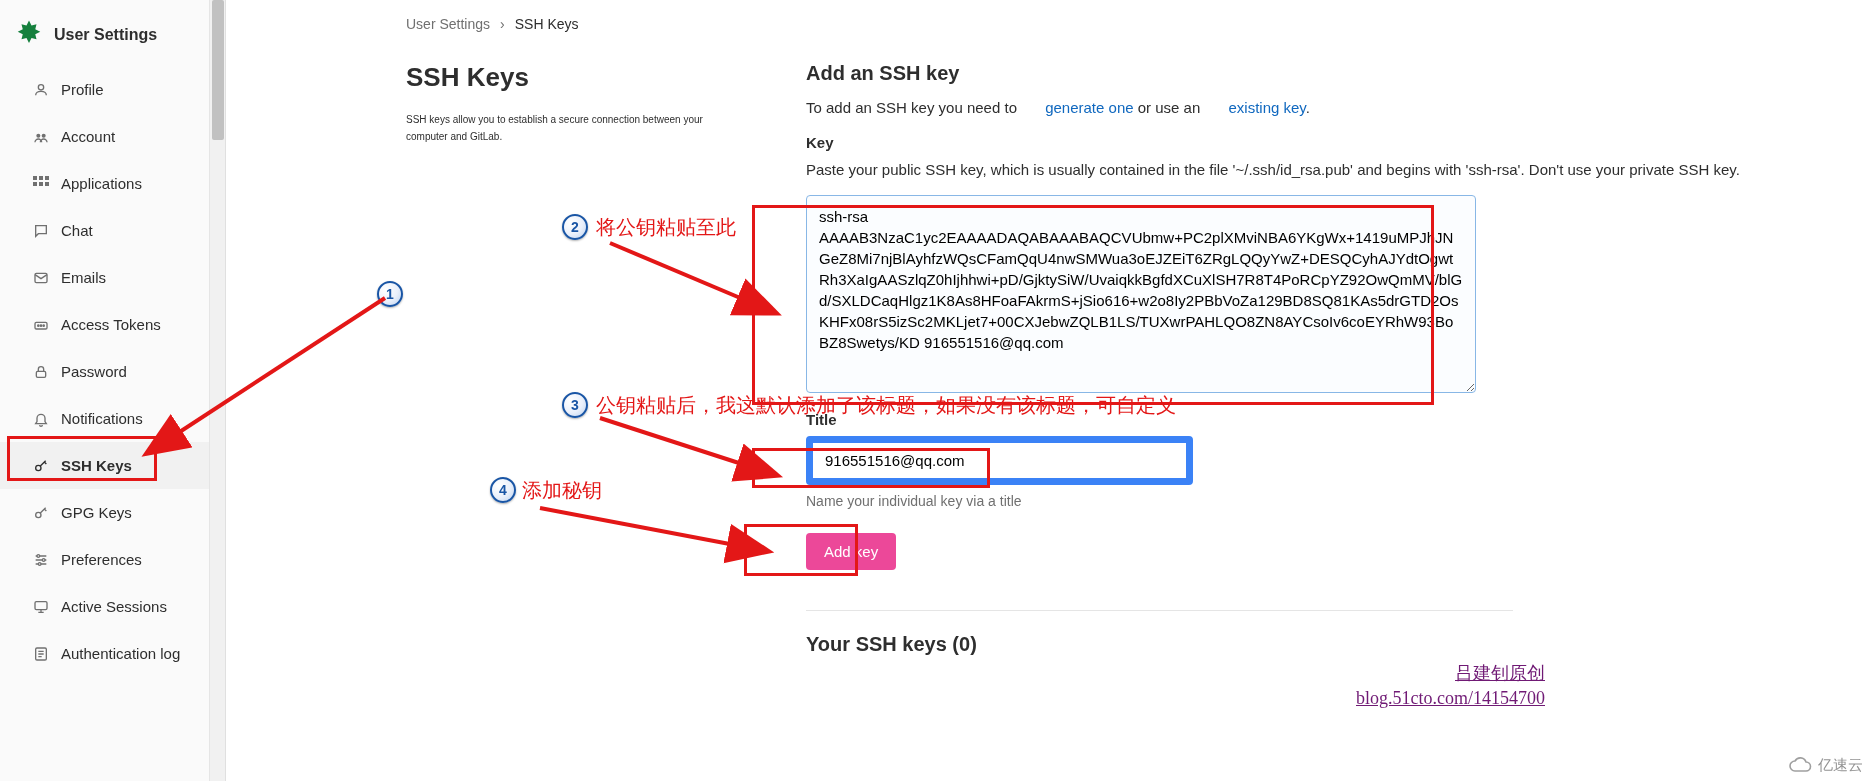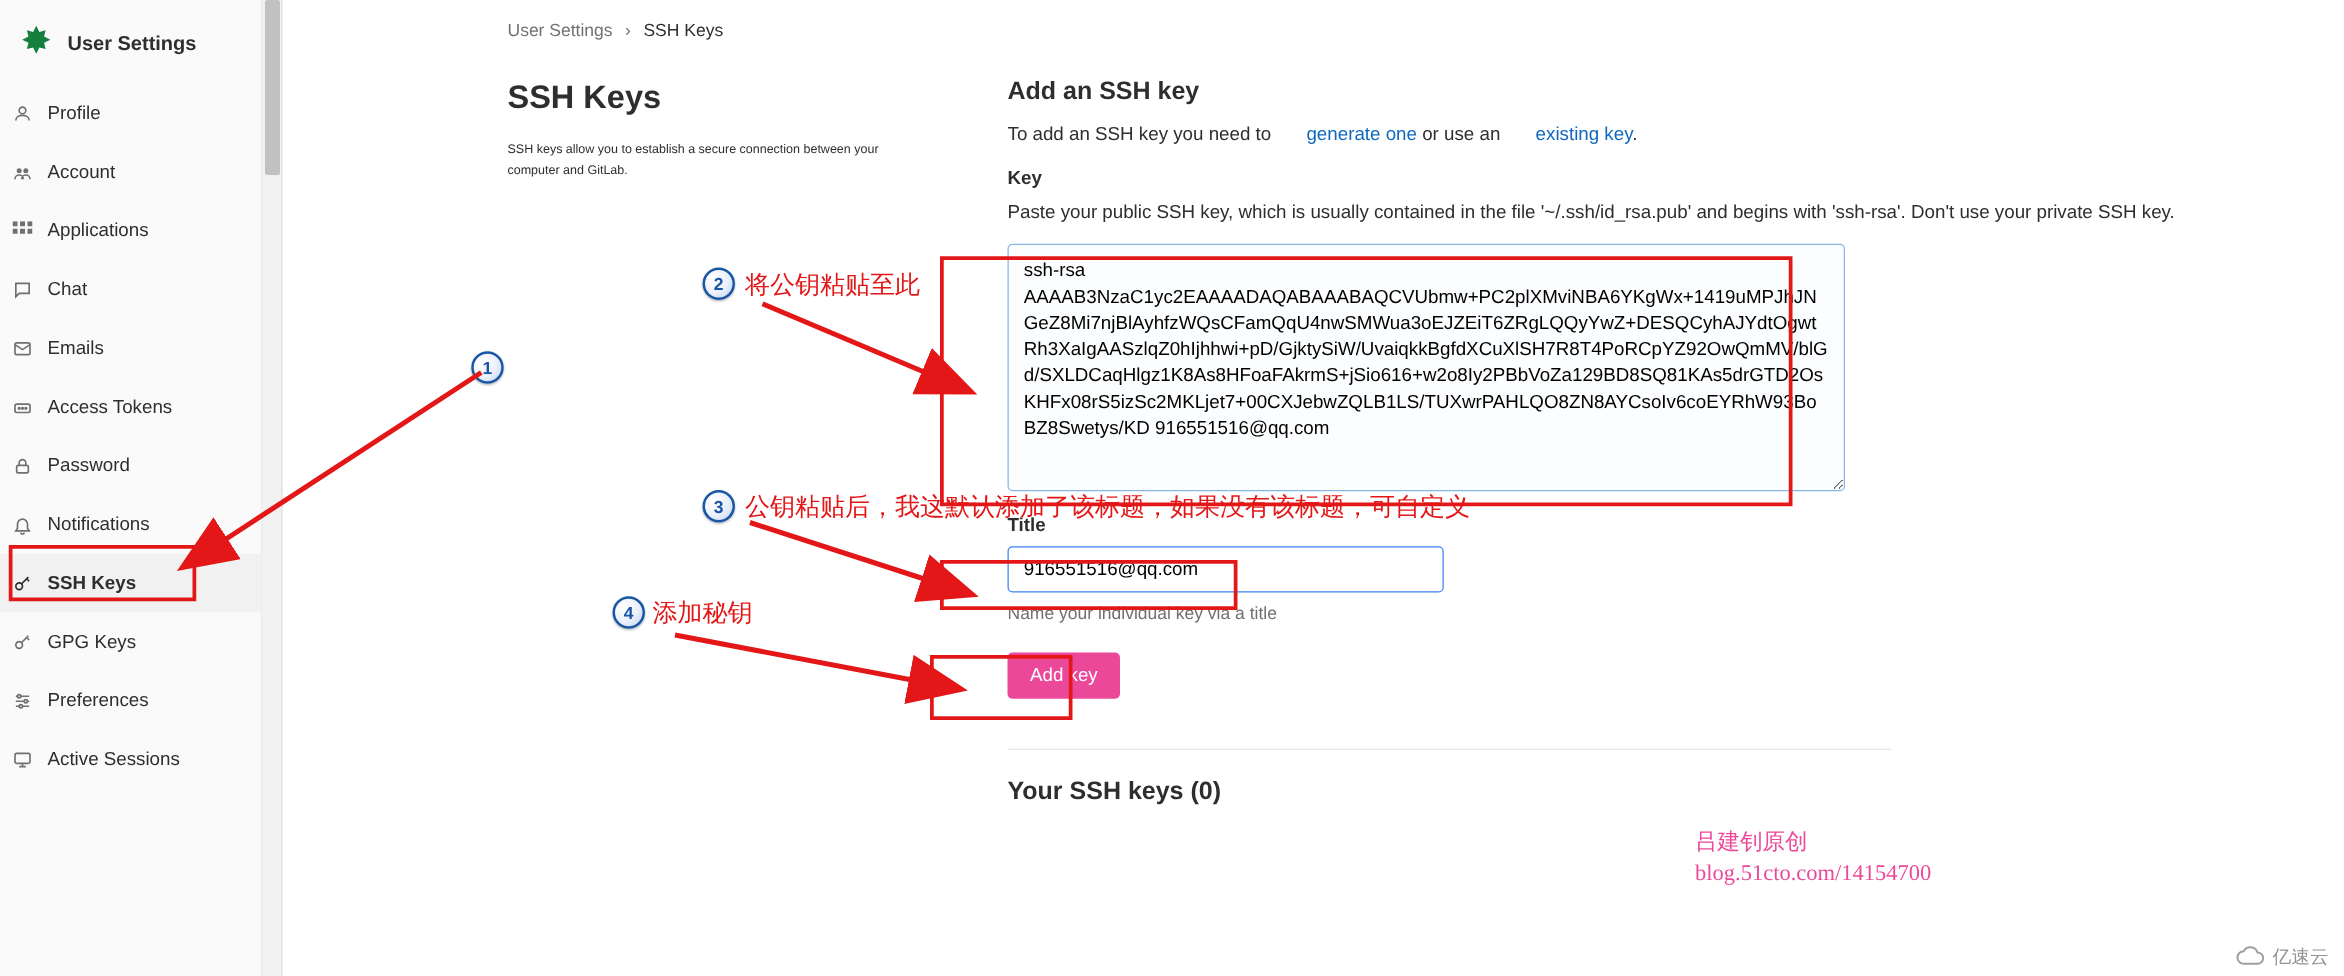--- a/index.html
+++ b/index.html
@@ -7,21 +7,21 @@
     a { text-decoration: none; margin-left: 24px; }
 
     .sidebar { position: absolute; left: 0; top: 0; width: 210px; height: 781px; background: #fafafa; border-right: 1px solid #e5e5e5; }
     .scrollbar-track { position: absolute; left: 210px; top: 0; width: 16px; height: 781px; background: #f1f1f1; border-right: 1px solid #e0e0e0; }
     .scrollbar-thumb { position: absolute; left: 2px; top: 0; width: 12px; height: 140px; background: #c1c1c1; border-radius: 2px; }
 
     .sb-header { display: flex; align-items: center; padding: 18px 14px 14px 14px; }
     .sb-logo { width: 30px; height: 30px; color: #15803d; margin-right: 10px; }
     .sb-title { font-weight: 600; font-size: 16px; color: #2e2e2e; }
 
-    .sb-item { display: flex; align-items: center; height: 47px; padding-left: 10px; cursor: pointer; color: #2e2e2e; font-size: 15px; }
+    .sb-item { display: flex; align-items: center; height: 47px; padding-left: 33px; cursor: pointer; color: #2e2e2e; font-size: 15px; }
     .sb-item .ico { width: 16px; height: 16px; margin-right: 12px; color: #707070; display: inline-flex; align-items: center; justify-content: center; }
     .sb-item.active { background: #f1f1f1; font-weight: 600; }
     .sb-item.active .ico { color: #2e2e2e; }
 
     .content { position: absolute; left: 226px; right: 0; top: 0; padding: 10px 40px 0 180px; }
     .breadcrumb { font-size: 14px; color: #707070; padding: 6px 0 30px 0; display: flex; align-items: center; gap: 10px; }
     .breadcrumb .curr { color: #2e2e2e; }
 
     .two-col { display: flex; gap: 80px; }
     .left-col { width: 320px; }
@@ -31,32 +31,32 @@
     .h2 { font-size: 20px; font-weight: 600; margin-bottom: 12px; }
     .desc { font-size: 10px; color: #2e2e2e; line-height: 1.7; }
     .help-line { font-size: 15px; color: #2e2e2e; line-height: 1.5; margin-bottom: 14px; }
     .lnk { color: #1068bf; }
 
     .label-t { font-size: 15px; font-weight: 600; margin-bottom: 8px; margin-top: 14px; display: block; }
     .help-sm { font-size: 14px; color: #707070; margin-top: 8px; }
 
     .textarea-wrap { position: relative; }
     textarea.key-input { width: 670px; height: 198px; padding: 10px 12px; font-size: 15px; border: 1.5px solid #88b7e6; border-radius: 4px; resize: both; background: #fbfdff; line-height: 1.4; font-family: inherit; }
-    .input-title { width: 349px; padding: 9px 12px; font-size: 15px; border: 1px solid #3b82f6; border-radius: 4px; }
+    .input-title { width: 387px; padding: 9px 12px; font-size: 15px; border: 7px solid #3b82f6; border-radius: 4px; }
     .btn-add { background: #ec4899; color: #fff; border: none; padding: 10px 18px; font-size: 15px; border-radius: 4px; cursor: pointer; margin-top: 24px; }
     hr.sep { border: none; border-top: 1px solid #e5e5e5; margin: 40px 0 22px 0; width: 707px;}
 
     
     .anno { position: absolute; pointer-events: none; z-index: 50; }
     .red-box { border: 3px solid #e31717; position: absolute; }
     .step-badge { width: 26px; height: 26px; border-radius: 50%; background: radial-gradient(circle at 30% 30%, #fff 0%, #eaf0fb 55%, #bcd2ef 100%); border: 2px solid #1955a5; display: flex; align-items: center; justify-content: center; font-weight: 700; font-size: 14px; color: #1955a5; box-shadow: 0 1px 2px rgba(0,0,0,0.3); position: absolute; }
     .anno-text { position: absolute; color: #e31717; font-size: 20px; font-weight: 500; font-family: "Microsoft YaHei", SimSun, serif; white-space: nowrap; }
     .arrow { position: absolute; overflow: visible; }
 
-    .watermark1 { position: absolute; right: 330px; bottom: 70px; color: #ec4899; font-family: SimSun, serif; font-size: 18px; text-align: left; line-height: 1.4; }
+    .watermark1 { position: absolute; right: 330px; bottom: 70px; color: #701a75; font-family: SimSun, serif; font-size: 18px; text-align: right; line-height: 1.4; text-decoration: underline; }
     .watermark2 { position: absolute; right: 12px; bottom: 6px; opacity: .8; display: flex; align-items: flex-end; gap: 4px; font-family: sans-serif;}
 
     svg.icon { width: 16px; height: 16px; display: block; }
   </style>
 </head>
 <body>
 
 <div class="sidebar">
   <div class="sb-header">
     <span>
@@ -176,20 +176,29 @@
   </div>
   <div class="sb-item">
     <span class="ico">
         <svg class="icon" viewBox="0 0 24 24" fill="none" stroke="currentColor" stroke-width="2">
           <rect x="3" y="4" width="18" height="12" rx="2"></rect>
           <path d="M8 20h8M12 16v4"></path>
         </svg>
       </span>
     <span>Active Sessions</span>
   </div>
+  <div class="sb-item">
+    <span class="ico">
+        <svg class="icon" viewBox="0 0 24 24" fill="none" stroke="currentColor" stroke-width="2">
+          <rect x="4" y="3" width="16" height="18" rx="2"></rect>
+          <path d="M8 8h8M8 12h8M8 16h5"></path>
+        </svg>
+      </span>
+    <span>Authentication log</span>
+  </div>
 </div>
 
 <div class="scrollbar-track">
   <div class="scrollbar-thumb"></div>
 </div>
 
 <div class="content">
   <div class="breadcrumb">
     <span>User Settings</span>
     <span>›</span>

